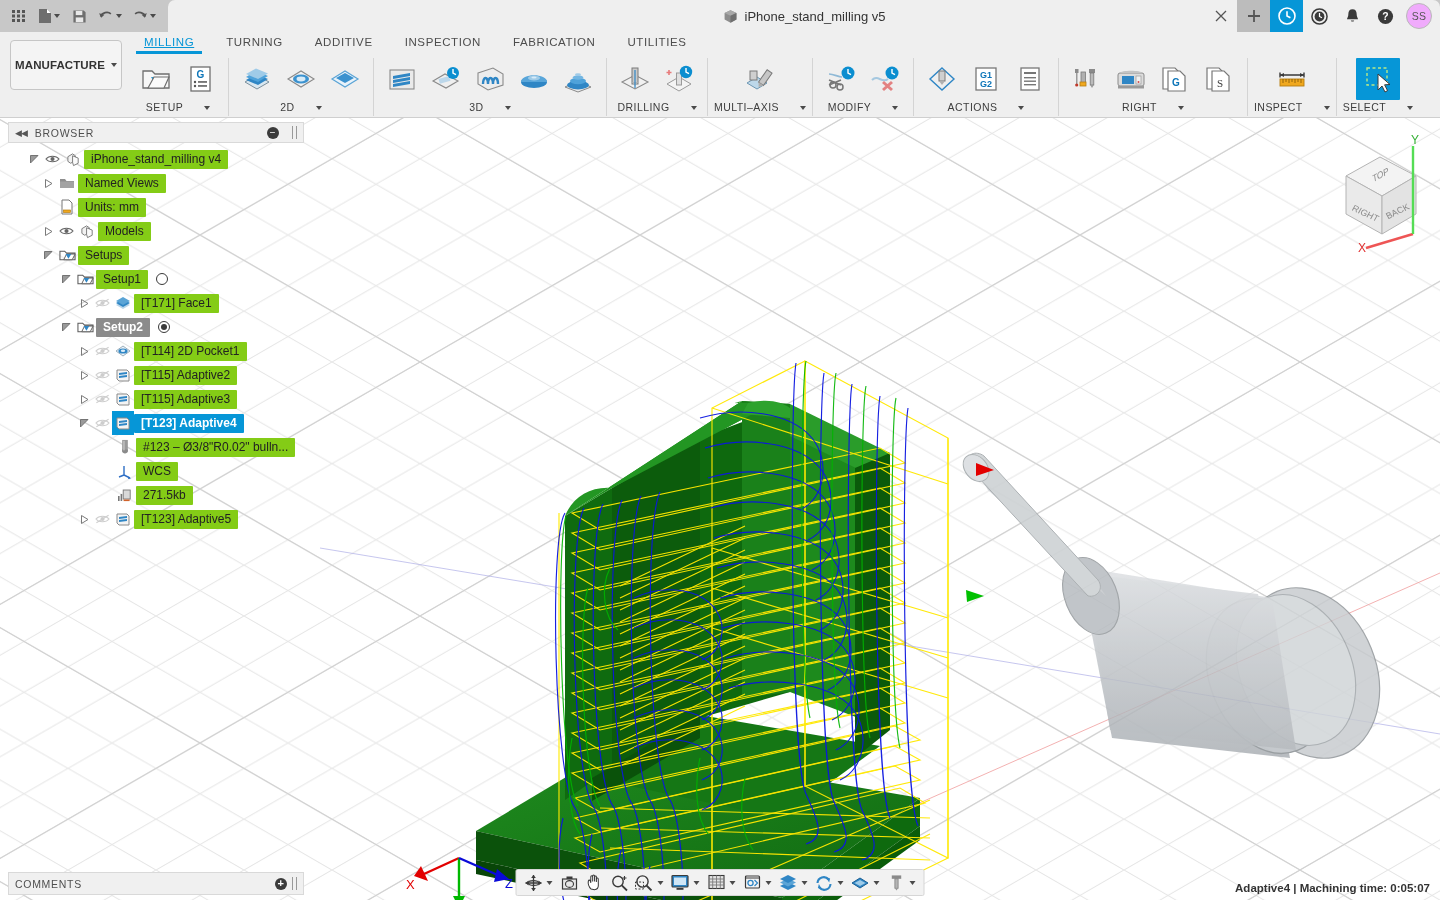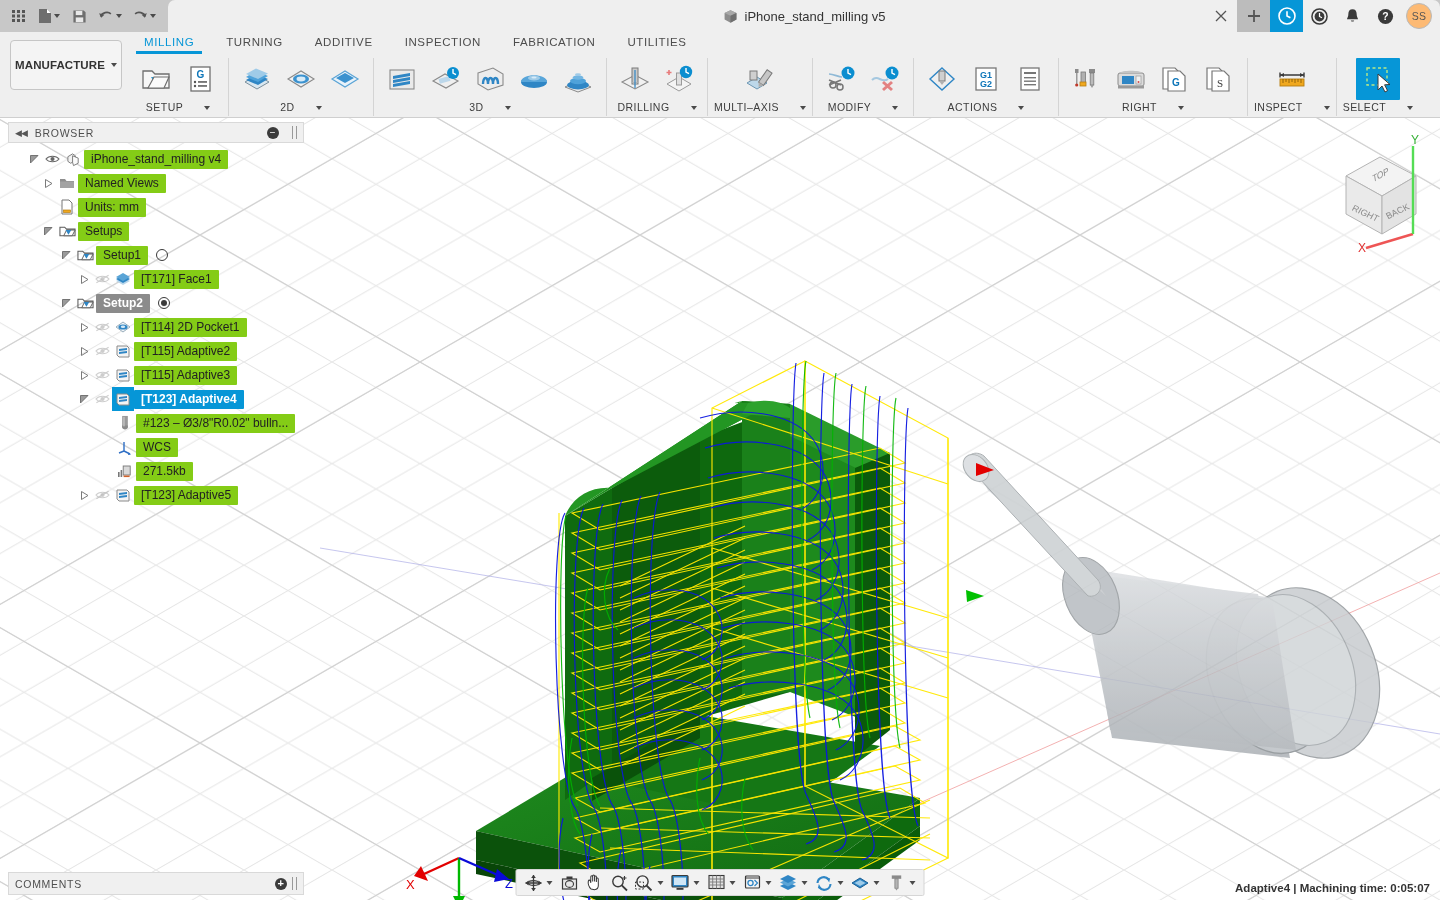--- a/index.html
+++ b/index.html
@@ -36,42 +36,42 @@
   .tab-title { display:flex; align-items:center; gap:7px; font-size:13px; color:#333; }
   .doc-cube { width:15px; height:15px; }
 
   .tb-right { position:absolute; right:0; top:0; height:32px; display:flex; align-items:center; }
   .tb-rbtn {
     width:33px; height:32px; display:flex; align-items:center; justify-content:center; cursor:pointer;
   }
   .tb-rbtn.plusbtn { background:#bcbcbc; }
   .tb-rbtn.active { background:#0696d7; }
   .avatar {
-    width:26px;height:26px;border-radius:50%;background:#fdba74;border:1px solid #b9b9b9;
+    width:26px;height:26px;border-radius:50%;background:#f0abfc;border:1px solid #b9b9b9;
     display:flex;align-items:center;justify-content:center;font-size:10.5px;color:#555;margin:0 8px 0 4px;
     letter-spacing:.3px;
   }
 
   
   .ribbon {
     position:absolute; top:32px; left:0; width:1440px; height:86px;
     background:#efefef; border-bottom:1px solid #cfcfcf;
   }
   .wsbtn {
     position:absolute; left:10px; top:8px; width:112px; height:50px;
     border:1px solid #c6c6c6; border-radius:4px; background:#f4f4f4;
     display:flex; align-items:center; justify-content:center; gap:4px;
     font-size:11.5px; font-weight:bold; color:#333; cursor:pointer; letter-spacing:.1px;
   }
   .tabs-row { position:absolute; left:128px; top:0; height:24px; display:flex; align-items:flex-start; }
   .rtab {
     padding:4px 16px 3px 16px; font-size:11.5px; color:#4d4d4d; letter-spacing:.6px; cursor:pointer;
     position:relative; white-space:nowrap;
   }
-  .rtab.active { color:#0696d7; font-weight:normal; }
+  .rtab.active { color:#0696d7; font-weight:normal;text-decoration:underline; }
   .rtab.active::after {
     content:""; position:absolute; left:8px; right:8px; bottom:-3px; height:3px; background:#0696d7;
   }
 
   .panels { position:absolute; left:128px; top:26px; height:58px; display:flex; align-items:flex-start; }
   .panel { display:flex; flex-direction:column; align-items:center; height:58px; position:relative; padding:0 6px; }
   .panel + .panel { border-left:1px solid #d4d4d4; }
   .panel.nosep { border-left:none; }
   .panel-icons { display:flex; align-items:flex-start; gap:0px; height:42px; }
   .pbtn {
@@ -839,20 +839,40 @@
         <div class="trow" style="padding-left:48px">
           <span class="ticon">
               <svg width="14" height="16" viewBox="0 0 14 16">
                 <path d="M2 1 H9 L12 4 V15 H2 Z" fill="#fff" stroke="#777" stroke-width="1"></path>
                 <rect x="3.5" y="11" width="7" height="2.5" fill="#f0a81e" stroke="#b77d10" stroke-width=".7"></rect>
               </svg>
             </span>
           <span class="tlabel">Units: mm</span>
         </div>
 
+        <div class="trow" style="padding-left:32px">
+          <span class="twist">
+              <svg width="9" height="9" viewBox="0 0 9 9">
+                <path d="M1.5 0.5 L8 4.5 L1.5 8.5 Z" fill="none" stroke="#7a7a7a" stroke-width="1"></path>
+              </svg>
+            </span>
+          <span class="eye">
+              <svg width="15" height="10" viewBox="0 0 16 10">
+                <path d="M1 5 C4 1 12 1 15 5 C12 9 4 9 1 5Z" fill="none" stroke="#666" stroke-width="1.1"></path>
+                <circle cx="8" cy="5" r="2.2" fill="#666"></circle>
+              </svg>
+            </span>
+          <span class="ticon">
+              <svg width="15" height="15" viewBox="0 0 16 16">
+                <path d="M2 5 L7 2 L10 4 L10 9 L5 12 L2 10Z" fill="#f2f2f2" stroke="#777" stroke-width="1"></path>
+                <path d="M7 4 L13 6.5 L13 12 L8 14.5 L7 11Z" fill="#fafafa" stroke="#777" stroke-width="1"></path>
+              </svg>
+            </span>
+          <span class="tlabel">Models</span>
+        </div>
 
         <div class="trow" style="padding-left:32px">
           <span class="twist">
               <svg width="9" height="9" viewBox="0 0 9 9">
                 <path d="M0.5 0.5 L8 0.5 L0.5 8 Z" fill="#9a9a9a" stroke="#6a6a6a" stroke-width=".9"></path>
               </svg>
             </span>
           <span class="ticon">
               <svg width="17" height="14" viewBox="0 0 18 14">
                 <path d="M1 3 L6 3 L8 5 L17 5 L17 12 L1 12 Z" fill="none" stroke="#5b5b5b" stroke-width="1.1"></path>

